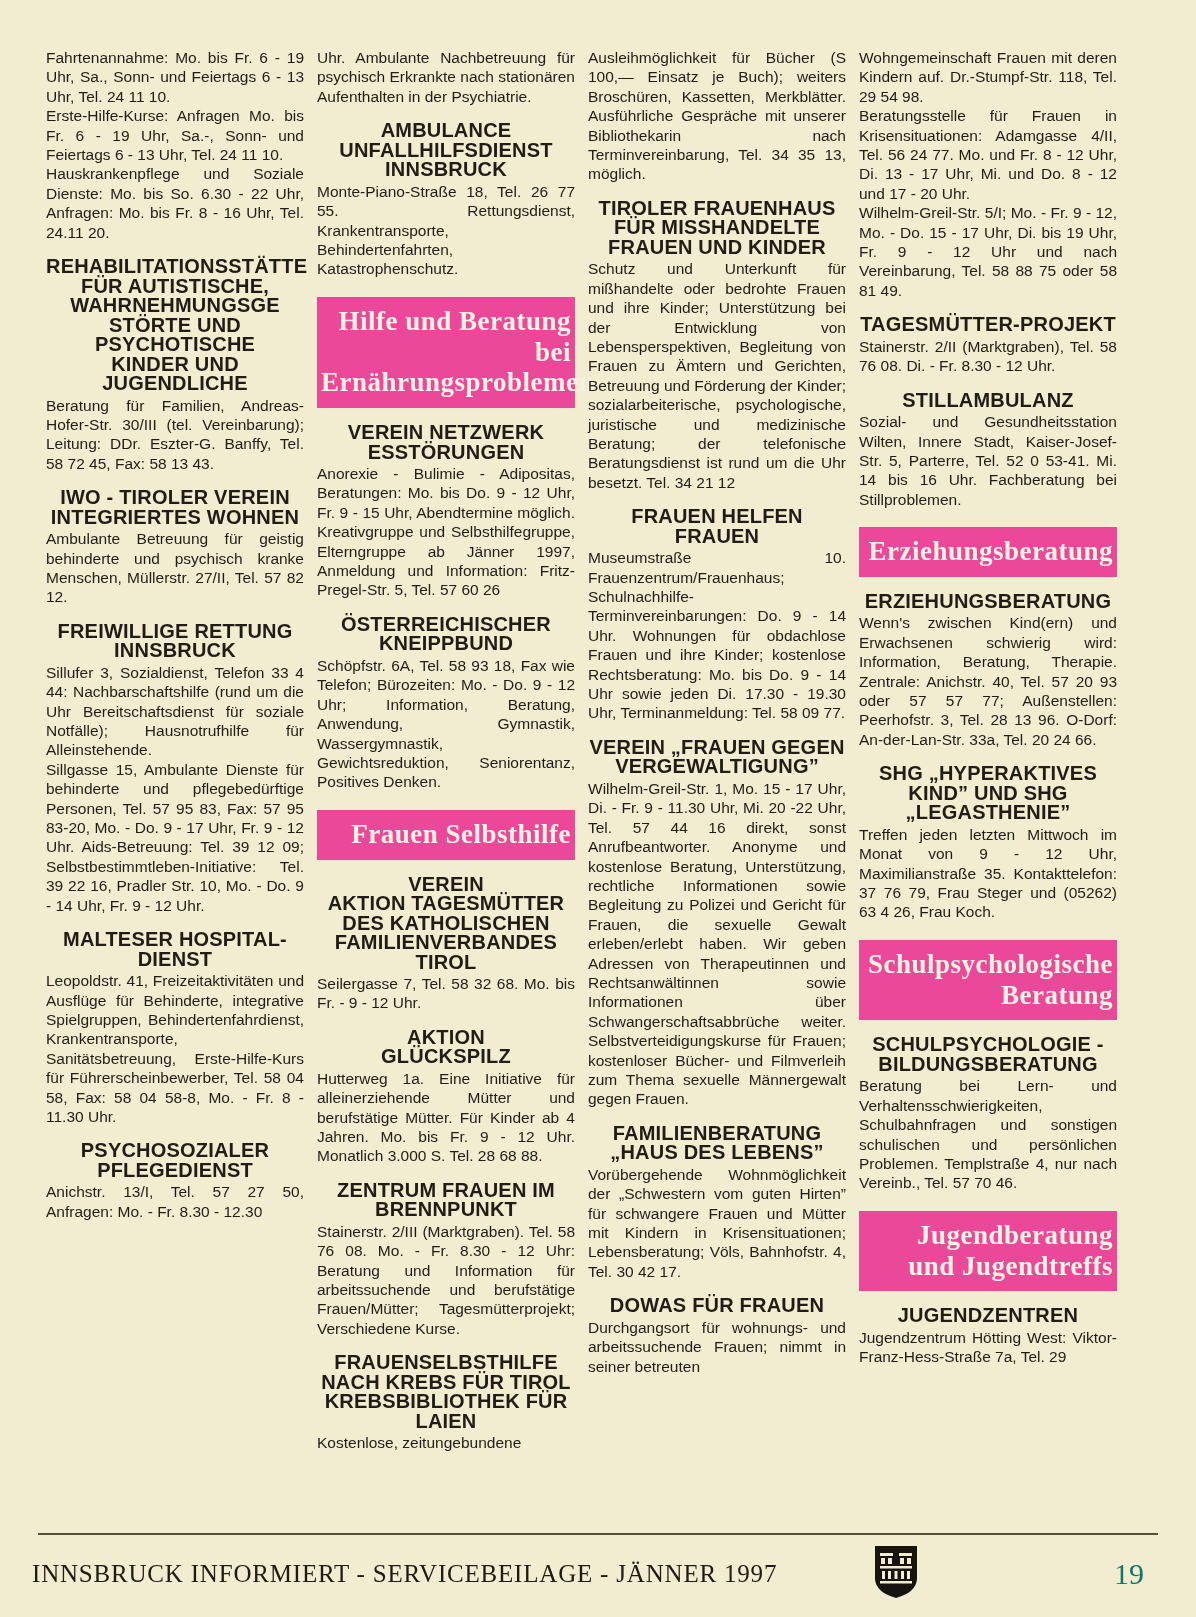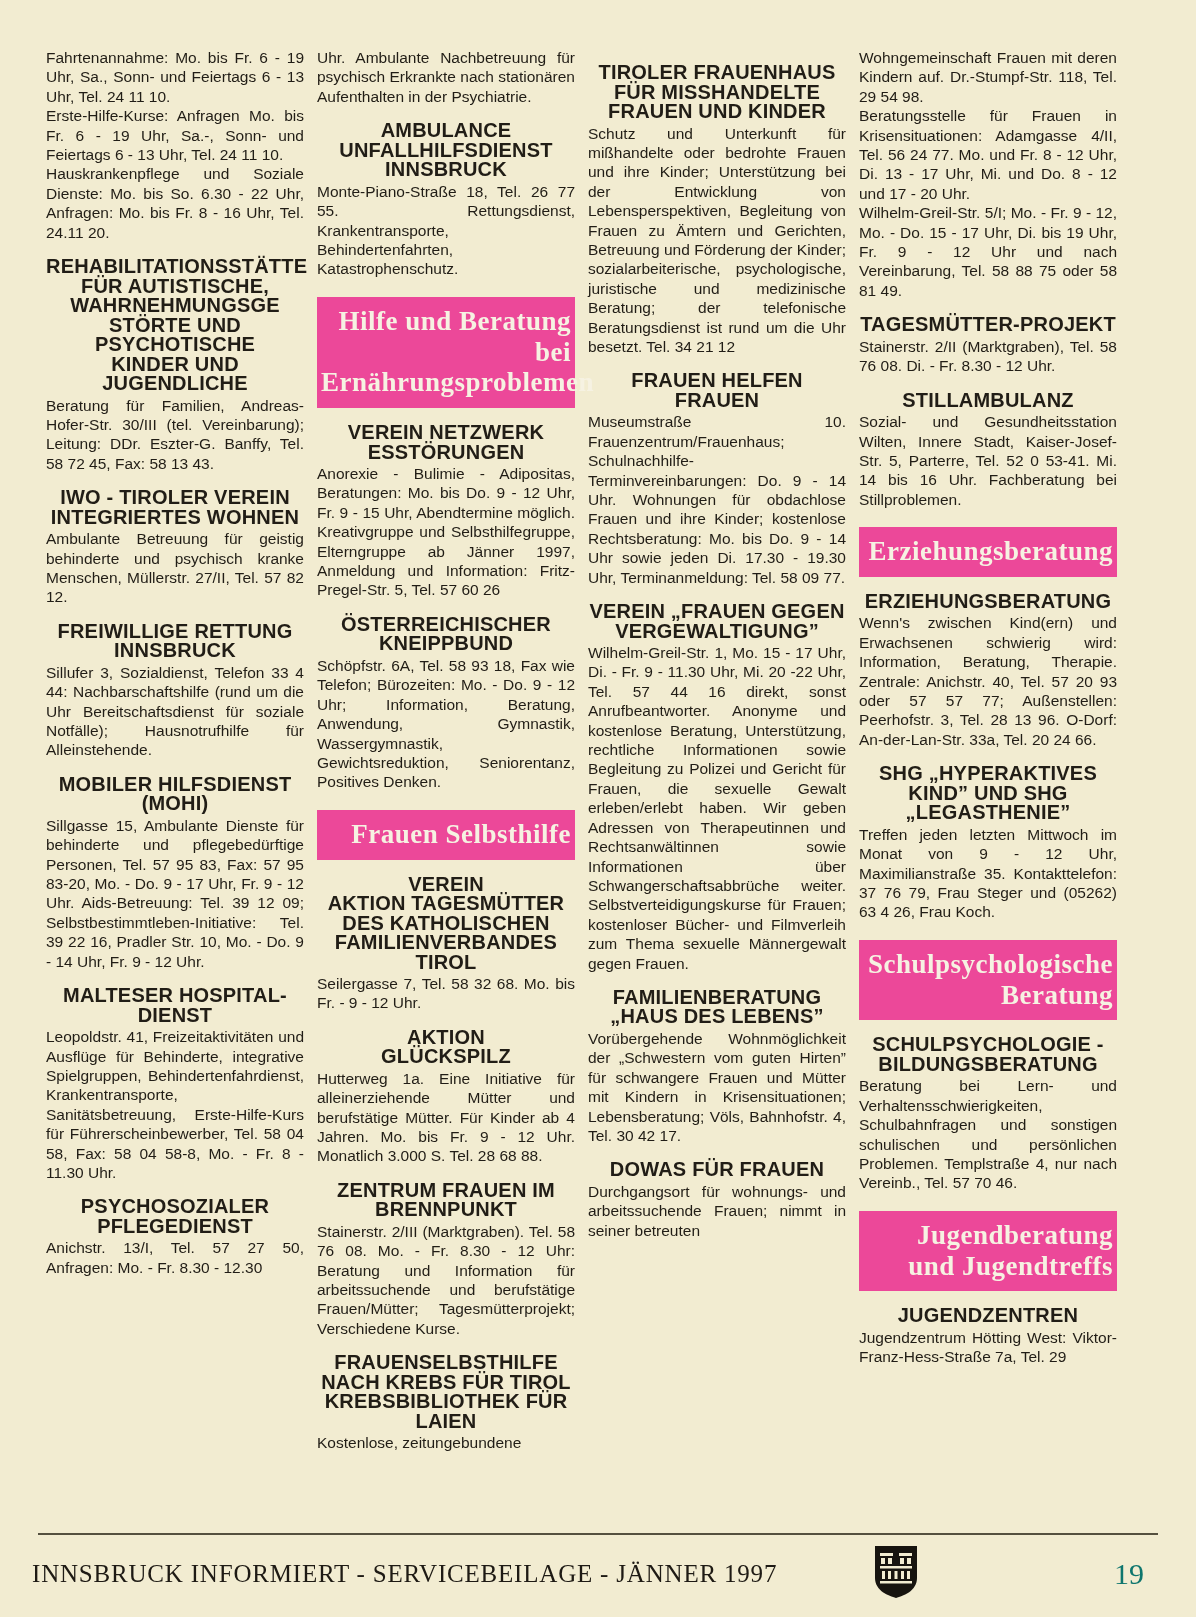--- a/index.html
+++ b/index.html
@@ -75,22 +75,20 @@
 PSYCHOTISCHE
 KINDER UND
 JUGENDLICHE</div>
         <div class="text">Beratung für Familien, Andreas-Hofer-Str. 30/III (tel. Vereinbarung); Leitung: DDr. Eszter-G. Banffy, Tel. 58 72 45, Fax: 58 13 43.</div>
         <div class="heading">IWO - TIROLER VEREIN
 INTEGRIERTES WOHNEN</div>
         <div class="text">Ambulante Betreuung für geistig behinderte und psychisch kranke Menschen, Müllerstr. 27/II, Tel. 57 82 12.</div>
         <div class="heading">FREIWILLIGE RETTUNG
 INNSBRUCK</div>
         <div class="text">Sillufer 3, Sozialdienst, Telefon 33 4 44: Nachbarschaftshilfe (rund um die Uhr Bereitschaftsdienst für soziale Notfälle); Hausnotrufhilfe für Alleinstehende.</div>
-        <div class="heading">MOBILER HILFSDIENST
-(MOHI)</div>
         <div class="text">Sillgasse 15, Ambulante Dienste für behinderte und pflegebedürftige Personen, Tel. 57 95 83, Fax: 57 95 83-20, Mo. - Do. 9 - 17 Uhr, Fr. 9 - 12 Uhr. Aids-Betreuung: Tel. 39 12 09; Selbstbestimmtleben-Initiative: Tel. 39 22 16, Pradler Str. 10, Mo. - Do. 9 - 14 Uhr, Fr. 9 - 12 Uhr.</div>
         <div class="heading">MALTESER HOSPITAL-
 DIENST</div>
         <div class="text">Leopoldstr. 41, Freizeitaktivitäten und Ausflüge für Behinderte, integrative Spielgruppen, Behindertenfahrdienst, Krankentransporte, Sanitätsbetreuung, Erste-Hilfe-Kurs für Führerscheinbewerber, Tel. 58 04 58, Fax: 58 04 58-8, Mo. - Fr. 8 - 11.30 Uhr.</div>
         <div class="heading">PSYCHOSOZIALER
 PFLEGEDIENST</div>
         <div class="text">Anichstr. 13/I, Tel. 57 27 50, Anfragen: Mo. - Fr. 8.30 - 12.30</div>
       </div>
       <div class="col">
         <div class="text">Uhr. Ambulante Nachbetreuung für psychisch Erkrankte nach stationären Aufenthalten in der Psychiatrie.</div>
@@ -119,20 +117,21 @@
         <div class="heading">ZENTRUM FRAUEN IM
 BRENNPUNKT</div>
         <div class="text">Stainerstr. 2/III (Marktgraben). Tel. 58 76 08. Mo. - Fr. 8.30 - 12 Uhr: Beratung und Information für arbeitssuchende und berufstätige Frauen/Mütter; Tagesmütterprojekt; Verschiedene Kurse.</div>
         <div class="heading">FRAUENSELBSTHILFE
 NACH KREBS FÜR TIROL
 KREBSBIBLIOTHEK FÜR
 LAIEN</div>
         <div class="text">Kostenlose, zeitungebundene</div>
       </div>
       <div class="col">
+        <div class="text">Ausleihmöglichkeit für Bücher (S 100,— Einsatz je Buch); weiters Broschüren, Kassetten, Merkblätter. Ausführliche Gespräche mit unserer Bibliothekarin nach Terminvereinbarung, Tel. 34 35 13, möglich.</div>
         <div class="heading">TIROLER FRAUENHAUS
 FÜR MISSHANDELTE
 FRAUEN UND KINDER</div>
         <div class="text">Schutz und Unterkunft für mißhandelte oder bedrohte Frauen und ihre Kinder; Unterstützung bei der Entwicklung von Lebensperspektiven, Begleitung von Frauen zu Ämtern und Gerichten, Betreuung und Förderung der Kinder; sozialarbeiterische, psychologische, juristische und medizinische Beratung; der telefonische Beratungsdienst ist rund um die Uhr besetzt. Tel. 34 21 12</div>
         <div class="heading">FRAUEN HELFEN FRAUEN</div>
         <div class="text">Museumstraße 10. Frauenzentrum/Frauenhaus; Schulnachhilfe-Terminvereinbarungen: Do. 9 - 14 Uhr. Wohnungen für obdachlose Frauen und ihre Kinder; kostenlose Rechtsberatung: Mo. bis Do. 9 - 14 Uhr sowie jeden Di. 17.30 - 19.30 Uhr, Terminanmeldung: Tel. 58 09 77.</div>
         <div class="heading">VEREIN „FRAUEN GEGEN
 VERGEWALTIGUNG”</div>
         <div class="text">Wilhelm-Greil-Str. 1, Mo. 15 - 17 Uhr, Di. - Fr. 9 - 11.30 Uhr, Mi. 20 -22 Uhr, Tel. 57 44 16 direkt, sonst Anrufbeantworter. Anonyme und kostenlose Beratung, Unterstützung, rechtliche Informationen sowie Begleitung zu Polizei und Gericht für Frauen, die sexuelle Gewalt erleben/erlebt haben. Wir geben Adressen von Therapeutinnen und Rechtsanwältinnen sowie Informationen über Schwangerschaftsabbrüche weiter. Selbstverteidigungskurse für Frauen; kostenloser Bücher- und Filmverleih zum Thema sexuelle Männergewalt gegen Frauen.</div>
         <div class="heading">FAMILIENBERATUNG

